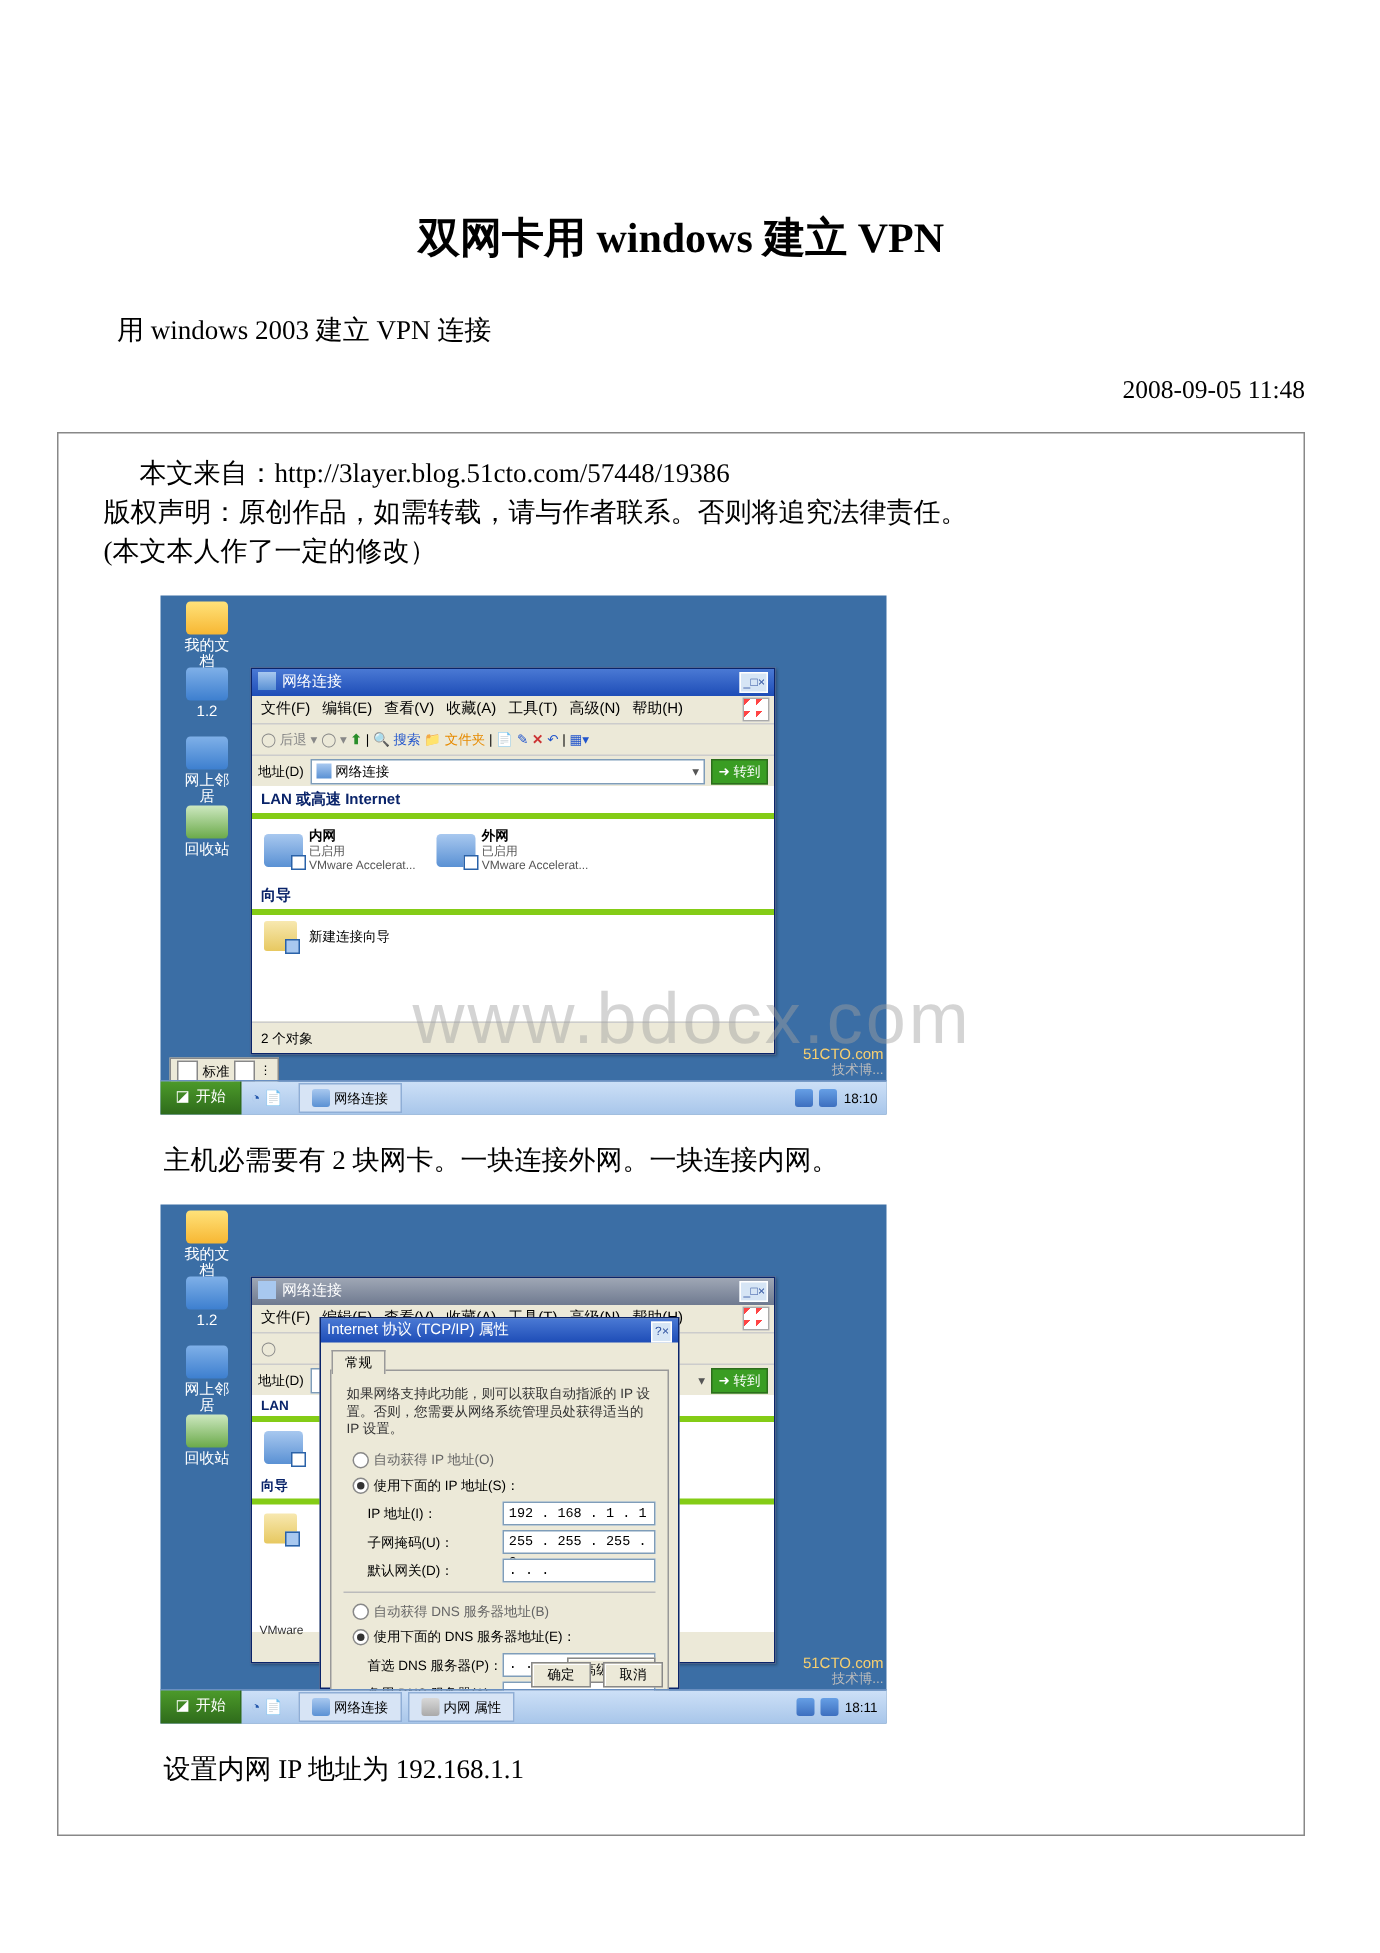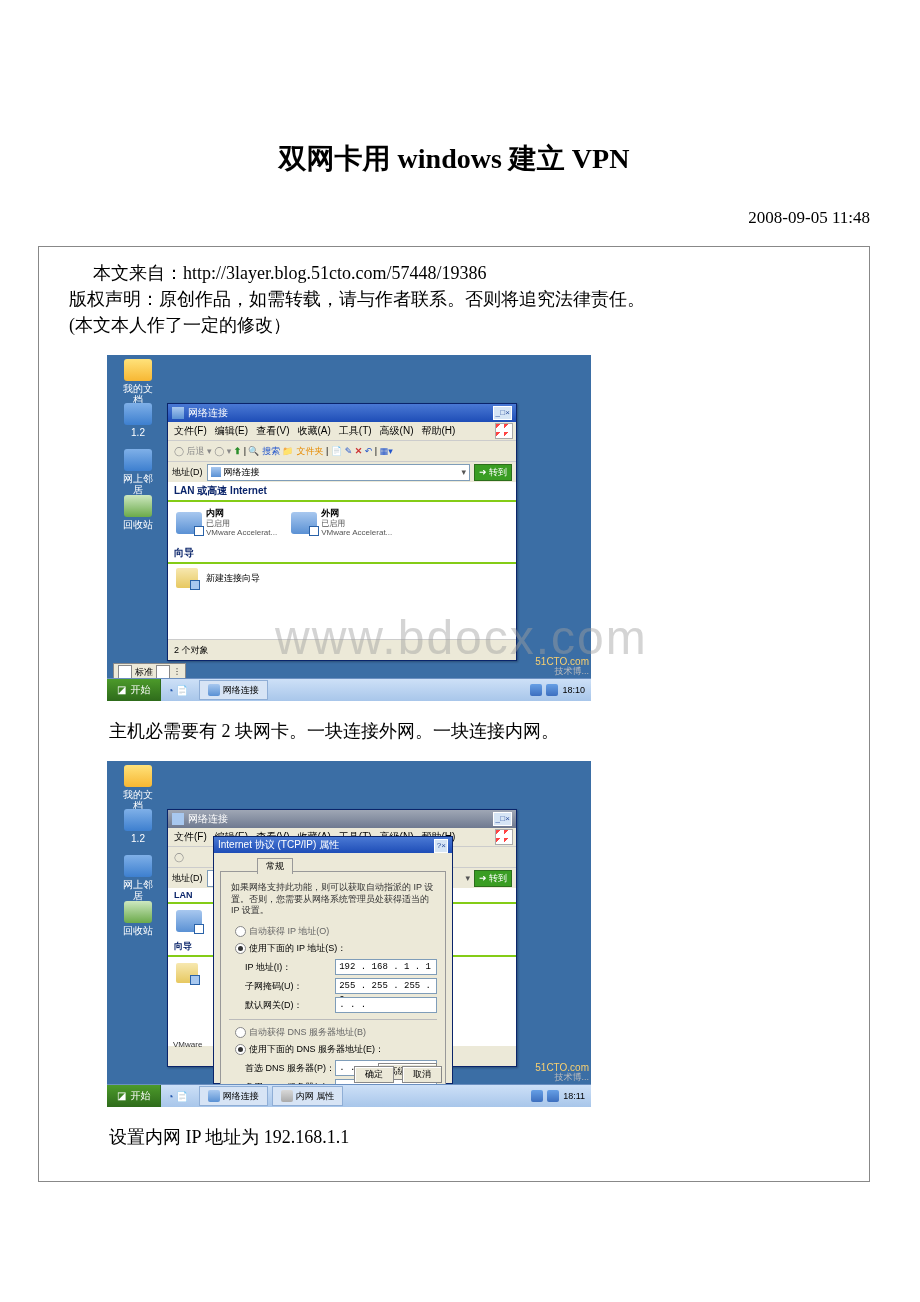--- a/index.html
+++ b/index.html
@@ -175,21 +175,21 @@
   .exp-body {
     background: #fff;
     position: absolute;
     left: 0; right: 0; top: 78px; bottom: 20px;
     overflow: hidden;
   }
   .group-hdr {
     font-size: 10px;
     font-weight: bold;
     padding: 2px 6px;
-    border-bottom: 2px solid #84cc16;
+    border-bottom: 4px solid #84cc16;
     color: #0a246a;
     background: #fff;
   }
   .conn-row { padding: 6px 8px; display: flex; gap: 14px; }
   .conn-item { display: flex; gap: 4px; align-items: center; font-size:9px; line-height:1.2; }
   .conn-icon {
     width: 26px; height: 22px;
     background: linear-gradient(#a8c8ef,#5a91d4);
     border-radius: 3px;
     position: relative;
@@ -292,21 +292,21 @@
   }
   .dlg-tab {
     margin: 4px 6px 0 6px;
     background:#ece9d8; border:1px solid #999;
     height: 204px; padding: 4px 8px;
     position: relative;
   }
   .tab-label {
     position: absolute; top:-14px; left:0;
     background:#ece9d8; border:1px solid #999; border-bottom:none;
-    padding:1px 8px; font-size:9px;margin-left:36px;
+    padding:1px 8px; font-size:9px;
   }
   .dlg-desc { font-size:9px; color:#333; line-height:1.3; margin:6px 2px 8px 2px; }
   .radio-row { font-size:9px; margin: 4px 6px; color:#666; }
   .radio-row.sel { color:#000; }
   .rdot { width:9px;height:9px; border:1px solid #888; border-radius:50%; display:inline-block; vertical-align:middle; margin-right:3px; background:#fff; position:relative; }
   .radio-row.sel .rdot::after { content:""; position:absolute; left:2px;top:2px;width:5px;height:5px;background:#333;border-radius:50%; }
   .field-row { display:flex; align-items:center; font-size:9px; margin: 3px 0 3px 16px; }
   .field-row .lbl { width: 100px; }
   .ip-input {
     width: 104px; height:14px; background:#fff;
@@ -327,20 +327,23 @@
 </style>
 </head>
 <body>
 
 <div class="page">
 
   <div class="doc-title">
     <span>双网卡用 </span><span class="latin">windows </span><span>建立 </span><span class="latin">VPN</span>
   </div>
 
+  <div class="intro-line">
+    <span>用 </span><span class="latin">windows 2003 </span><span>建立 VPN 连接</span>
+  </div>
 
   <div class="timestamp">2008-09-05 11:48</div>
 
   <div class="content-box">
 
     <div class="source-line">
       <span>本文来自：</span><span class="latin">http://3layer.blog.51cto.com/57448/19386</span>
     </div>
     <div class="copyright-line">版权声明：原创作品，如需转载，请与作者联系。否则将追究法律责任。</div>
     <div class="modify-line">(本文本人作了一定的修改）</div>

